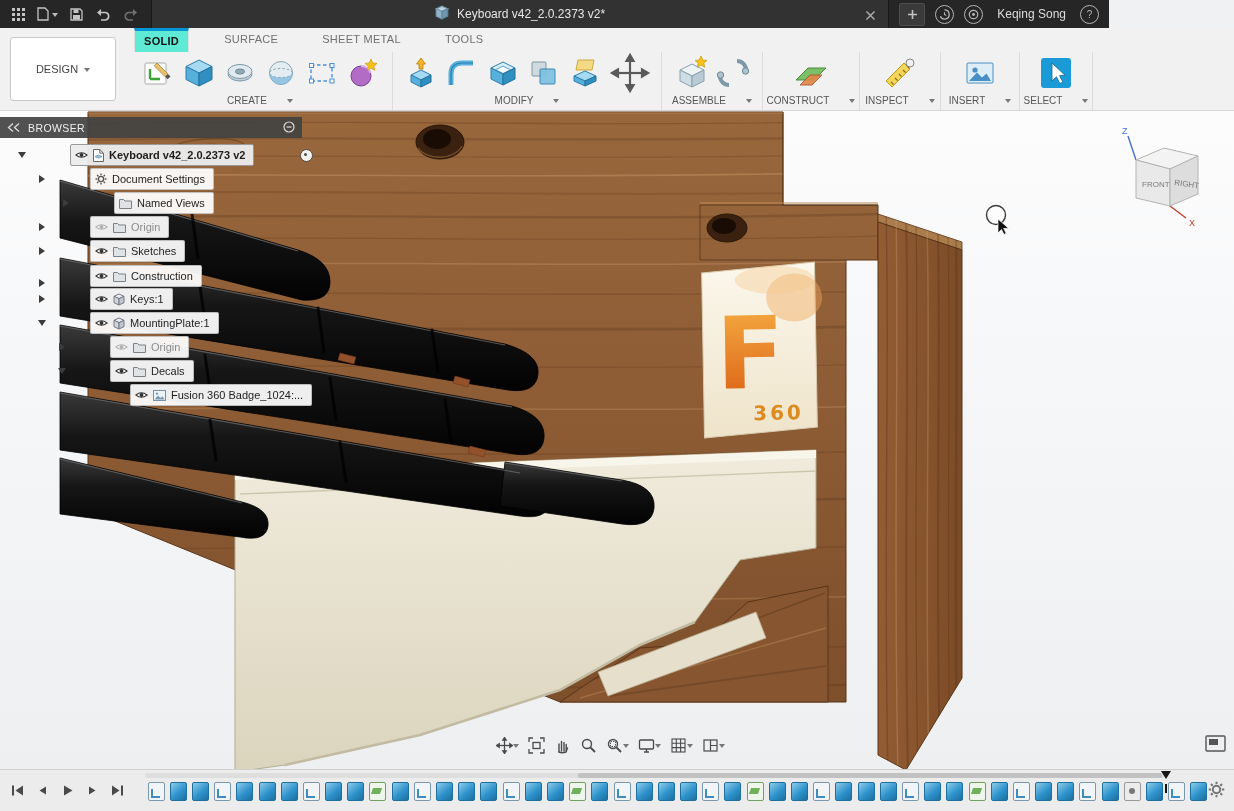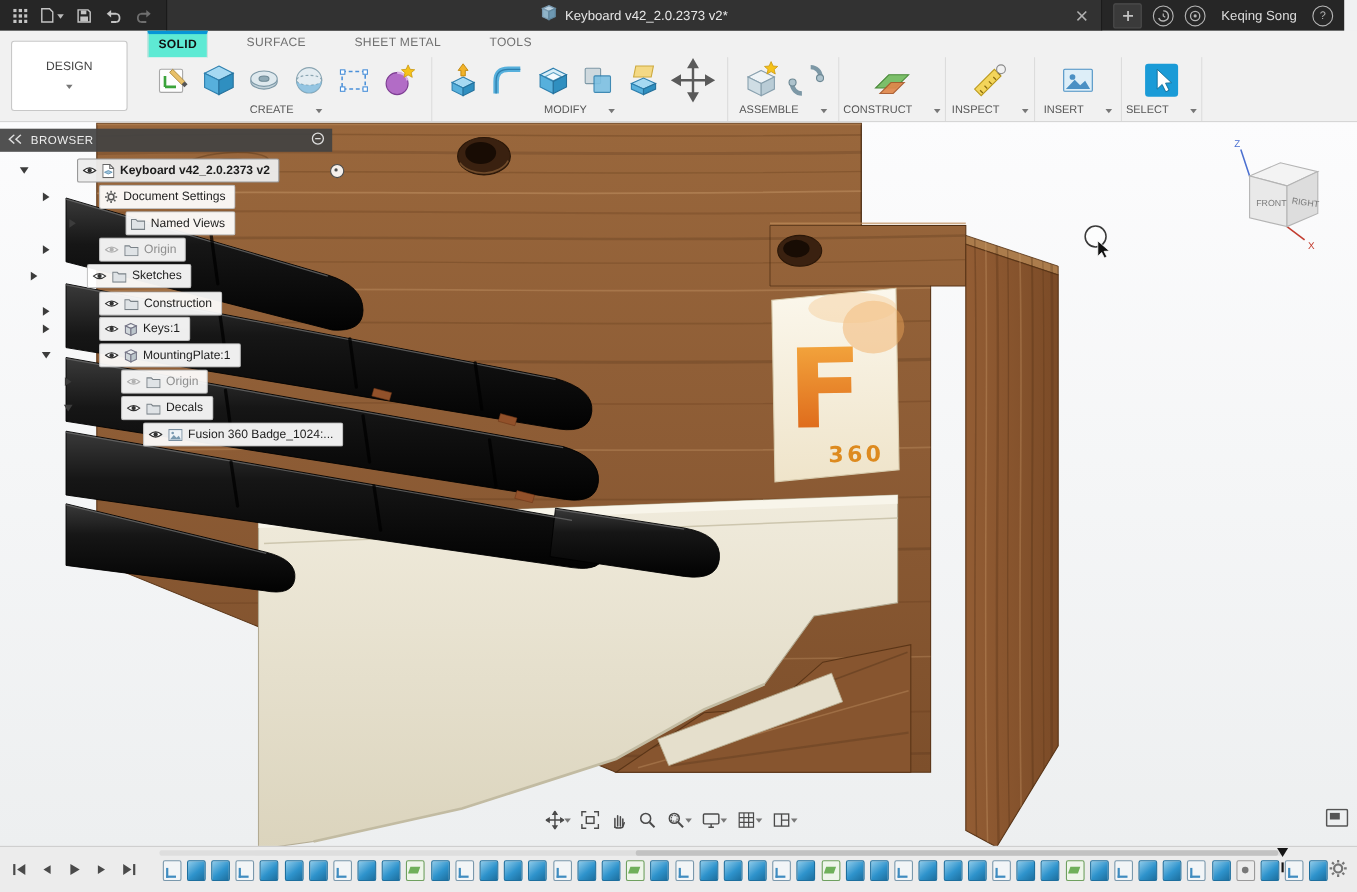--- a/index.html
+++ b/index.html
@@ -1,40 +1,40 @@
 <!DOCTYPE html>
 <html><head>
 <meta charset="utf-8">
 <style>
   html,body{margin:0;padding:0;background:#888;}
   .app{position:relative;width:1234px;height:811px;overflow:hidden;
        font-family:"Liberation Sans",sans-serif;background:#f0f1f2;}
 
   
-  .titlebar{position:absolute;left:0;top:0;width:1222px;height:28px;background:#262626;
+  .titlebar{position:absolute;left:0;top:0;width:1109px;height:28px;background:#262626;
             display:flex;align-items:center;z-index:20;}
   .tb-left{display:flex;align-items:center;gap:12px;padding:0 12px;}
   .tb-btn{display:flex;align-items:center;gap:3px;cursor:pointer;}
   .doc-tab{flex:1;height:28px;background:#323232;border-left:1px solid #191919;border-right:1px solid #191919;
            display:flex;align-items:center;justify-content:center;gap:8px;position:relative;}
   .doc-title{color:#e6e6e6;font-size:12px;}
   .tab-close{position:absolute;right:12px;top:7px;cursor:pointer;}
   .tb-right{display:flex;align-items:center;gap:10px;padding:0 10px;}
   .plus-btn{width:24px;height:21px;background:#3a3a3a;border:1px solid #4d4d4d;border-radius:2px;
             display:flex;align-items:center;justify-content:center;cursor:pointer;}
   .circ{width:17px;height:17px;border-radius:50%;border:1.5px solid #b5b5b5;color:#b5b5b5;
         display:flex;align-items:center;justify-content:center;font-size:10px;cursor:pointer;}
   .user-name{color:#dcdcdc;font-size:12px;margin:0 4px;}
 
   
   .ribbon{position:absolute;left:0;top:28px;width:1234px;height:82px;background:#f1f1f1;
           border-bottom:1px solid #d6d6d6;z-index:20;}
   .design-btn{position:absolute;left:10px;top:9px;width:104px;height:62px;background:#fff;
               border:1px solid #c8c8c8;border-radius:3px;display:flex;align-items:center;justify-content:center;
-              gap:6px;font-size:11px;color:#444;cursor:pointer;flex-direction:column;}
+              gap:6px;font-size:11px;color:#444;cursor:pointer;}
   .rtabs{position:absolute;left:134px;top:0;height:24px;display:flex;align-items:stretch;}
   .rtab{margin-right:26px;padding:0 9px;line-height:23px;font-size:11px;color:#707070;
         letter-spacing:.3px;cursor:pointer;}
   .rtab.active{background:#5eead4;color:#111;font-weight:bold;border-top:3px solid #0696d7;
                line-height:20px;border-left:1px solid #e0e0e0;border-right:1px solid #e0e0e0;}
   .rgroups{position:absolute;left:128px;top:24px;bottom:0;display:flex;}
   .rgroup{display:flex;flex-direction:column;border-right:1px solid #dcdcdc;padding-top:1px;}
   .g-create{width:264px}.g-modify{width:268px}.g-assemble{width:100px}.g-construct{width:96px}
   .g-inspect{width:80px}.g-insert{width:78px}.g-select{width:72px}
   .rg-icons{flex:1;display:flex;align-items:center;justify-content:center;gap:3px;}
@@ -651,21 +651,21 @@
               </svg>
             </span>
             <span class="ticon">
               <svg width="13" height="11" viewBox="0 0 13 11">
                 <path d="M0.5 1.5 L4.5 1.5 L6 3 L12.5 3 L12.5 10.5 L0.5 10.5 Z" fill="#dfe3e6" stroke="#7a8288"></path>
               </svg>
             </span>
             <span class="lbl">Origin</span>
           </span>
         </div>
-        <div class="br-row" style="padding-left: 23px;">
+        <div class="br-row" style="padding-left: 34px;">
           <span class="arr">
             <span class="tri-c"></span>
           </span>
           <span class="chip">
             <span class="eye">
               <svg width="13" height="10" viewBox="0 0 14 10">
                 <path d="M1 5 Q7 0 13 5 Q7 10 1 5 Z" fill="#fff" stroke="#333" stroke-width="1.1"></path>
                 <circle cx="7" cy="5" r="2.1" fill="#333"></circle>
               </svg>
             </span>

